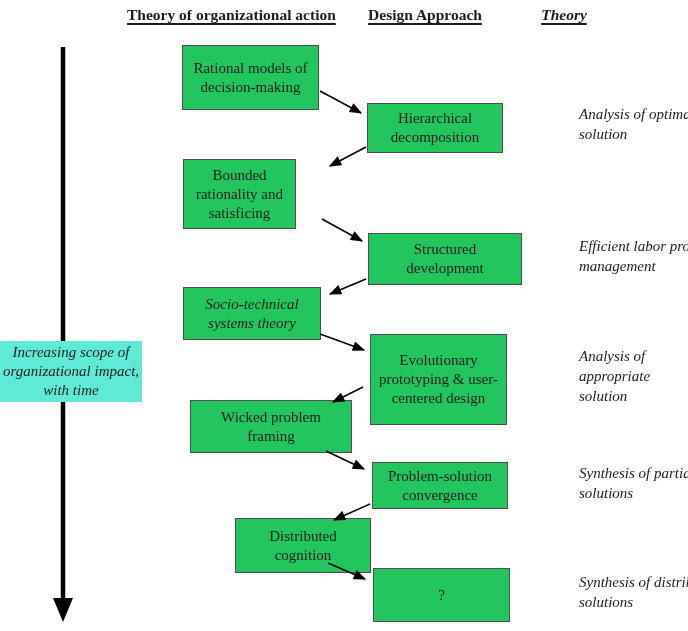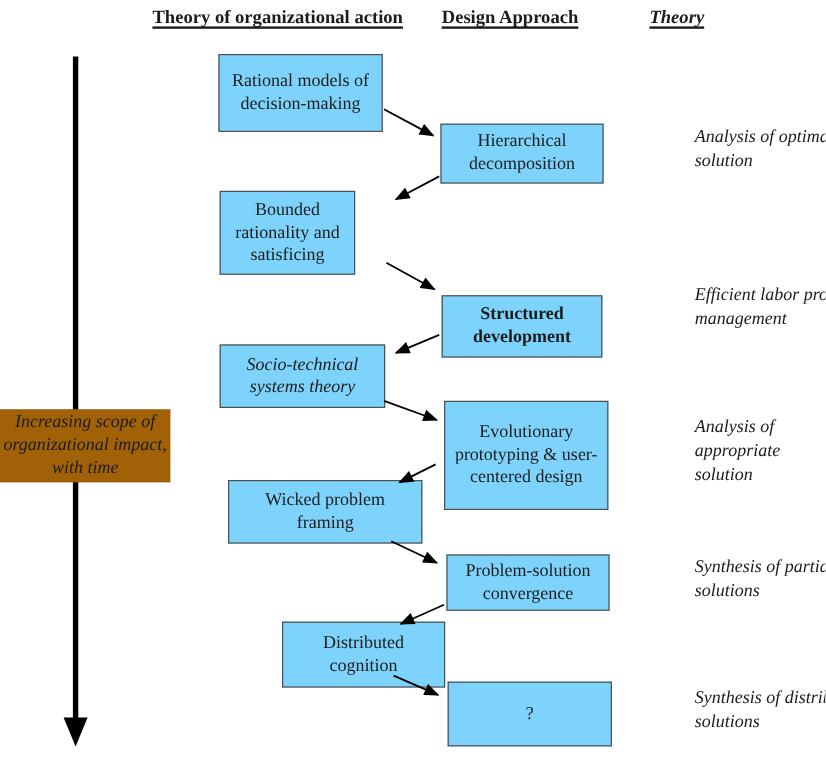--- a/index.html
+++ b/index.html
@@ -17,41 +17,41 @@
     text-align:center;
     text-decoration:underline;
     text-decoration-thickness:1.5px;
     text-underline-offset:3px;
     white-space:nowrap;
   }
   .col-header.focus{font-style:italic;}
   .node{
     position:absolute;
     border:1.6px solid #4f4f4f;
-    background:#7dd3fc;
+    background:#22c55e;
     box-sizing:border-box;
     display:flex;align-items:center;justify-content:center;
     text-align:center;
     font-size:15px;line-height:19px;
     padding:4px 8px;
   }
   .focus-label{
     position:absolute;
     font-size:15px;line-height:20px;
     font-style:italic;
     text-align:left;
     margin-left:32px;
   }
   .timeline-label{
     position:absolute;
     left:0px;top:341px;width:142px;
     text-align:center;
     font-style:italic;
     font-size:15px;line-height:19px;
-    background:#a16207;
+    background:#5eead4;
     padding:2px 0;
     z-index:3;
   }
   svg.overlay{position:absolute;left:0;top:0;z-index:1;}
 </style>
 </head>
 <body>
 
 <div class="canvas">
 
@@ -84,21 +84,21 @@
 
   <div id="theory-boxes">
       <div class="node" style="left: 182px; top: 45px; width: 137px; height: 65px; border-color: rgb(79, 79, 79);">Rational models of decision-making</div>
       <div class="node" style="left: 183px; top: 159px; width: 113px; height: 70px; border-color: rgb(79, 79, 79);">Bounded rationality and satisficing</div>
       <div class="node" style="left: 183px; top: 287px; width: 138px; height: 53px; border-color: rgb(79, 79, 79); font-style: italic;">Socio-technical systems theory</div>
       <div class="node" style="left: 190px; top: 400px; width: 162px; height: 53px; border-color: rgb(79, 79, 79);">Wicked problem framing</div>
       <div class="node" style="left: 191px; top: 518px; width: 136px; height: 55px; border-color: rgb(79, 79, 79); margin-left: 44px;">Distributed cognition</div>
     </div>
   <div id="design-boxes">
       <div class="node" style="left: 367px; top: 103px; width: 136px; height: 50px; border-color: rgb(79, 79, 79);">Hierarchical decomposition</div>
-      <div class="node" style="left: 368px; top: 246px; width: 134px; height: 52px; border-color: rgb(79, 79, 79); font-weight: bold;">Structured development</div>
+      <div class="node" style="left: 368px; top: 233px; width: 154px; height: 52px; border-color: rgb(79, 79, 79);">Structured development</div>
       <div class="node" style="left: 370px; top: 334px; width: 137px; height: 91px; border-color: rgb(79, 79, 79);">Evolutionary prototyping &amp; user-centered design</div>
       <div class="node" style="left: 372px; top: 462px; width: 136px; height: 47px; border-color: rgb(79, 79, 79);">Problem-solution convergence</div>
       <div class="node" style="left: 373px; top: 568px; width: 137px; height: 54px; border-color: rgb(79, 79, 79);">?</div>
     </div>
   <div id="focus-labels">
       <div class="focus-label" style="left: 547px; top: 104px; width: 125px;">Analysis of optimal solution</div>
       <div class="focus-label" style="left: 547px; top: 236px; width: 168px;">Efficient labor process management</div>
       <div class="focus-label" style="left: 547px; top: 346px; width: 110px;">Analysis of appropriate solution</div>
       <div class="focus-label" style="left: 547px; top: 463px; width: 140px;">Synthesis of partial solutions</div>
       <div class="focus-label" style="left: 547px; top: 572px; width: 155px;">Synthesis of distributed solutions</div>

